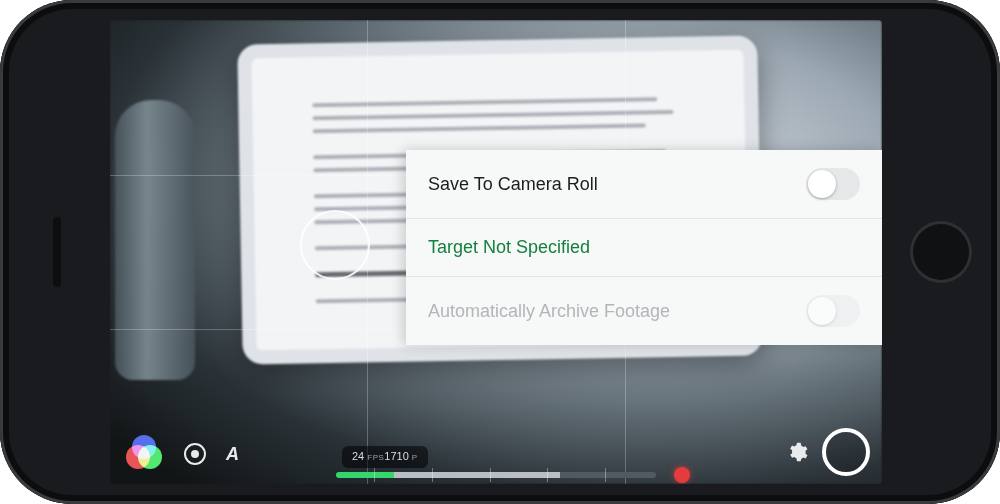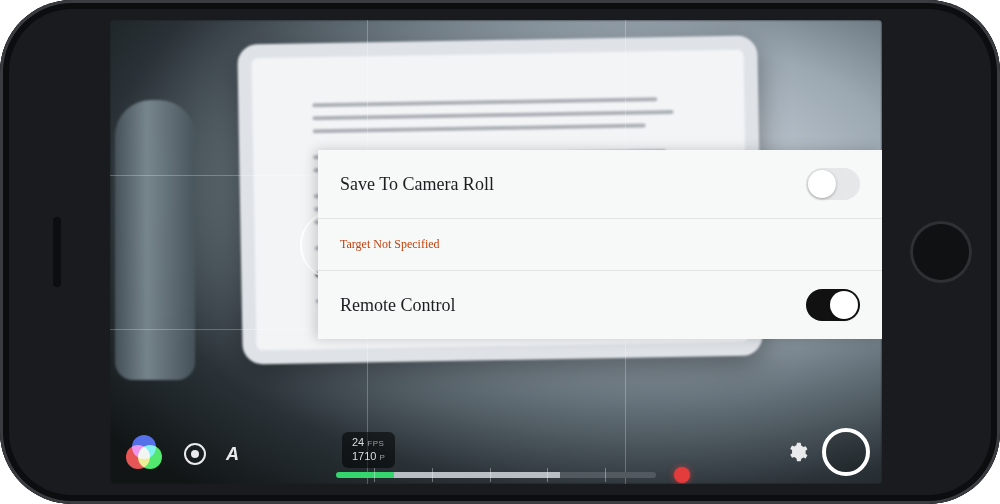--- a/index.html
+++ b/index.html
@@ -142,21 +142,21 @@
   }
   .fps-chip {
     align-self: flex-start;
     margin-left: 6px;
     background: rgba(0,0,0,.55);
     border-radius: 6px;
     padding: 4px 10px;
     color: #d8dde2;
     font-size: 11px;
     line-height: 13px;
-    display: flex; flex-direction: column;
+    display: flex; 
   }
   .fps-line small { font-size: 8px; color:#96a0a8; margin-left:3px; letter-spacing:.5px; }
   .timeline {
     width: 100%; height: 6px;
     background: linear-gradient(90deg, #34d66d 0 18%, #b8bec4 18% 70%, #525a60 70% 100%);
     border-radius: 3px;
     position: relative;
   }
   .timeline .tick {
     position:absolute; top:-4px; width:1px; height:14px; background:rgba(255,255,255,.35);
@@ -180,37 +180,36 @@
     width: 48px; height: 48px; border-radius: 50%;
     border: 4px solid #fff;
     background: rgba(0,0,0,.2);
   }
 
   
   .panel {
     position: absolute;
     right: 0;
     top: 130px;
-    width: 564px;
+    width: 476px;
     background: #f7f8f8;
     box-shadow: -3px 0 12px rgba(0,0,0,.18);
-    font-family: Liberation Serif, serif;
   }
   .row {
     display: flex;
     align-items: center;
     justify-content: space-between;
     padding: 18px 22px;
     border-bottom: 1px solid #e2e4e6;
     font-size: 18px;
     color: #1c1d1f;
   }
   .row:last-child { border-bottom: none; }
   .row.disabled { color: #b2b6ba; }
-  .row .value { color: #c2410c; font-size: 12px; }
+  .row .value { color: #15803d; font-size: 18px; }
 
   
   .toggle {
     width: 54px; height: 32px; border-radius: 16px;
     background: #e6e7e9;
     position: relative;
     transition: background .15s;
     flex: 0 0 auto;
   }
   .toggle::after {
@@ -310,22 +309,22 @@
 
       <div class="row">
         <span>Save To Camera Roll</span>
         <div class="toggle"></div>
       </div>
 
       <div class="row">
         <span class="value">Target Not Specified</span>
       </div>
 
-
-      <div class="row">
-        <span>Remote Control</span>
-        <div class="toggle on"></div>
-      </div>
+      <div class="row disabled">
+        <span>Automatically Archive Footage</span>
+        <div class="toggle disabled"></div>
+      </div>
+
 
     </div>
 
   </div>
 </div>
 
 </body></html>

